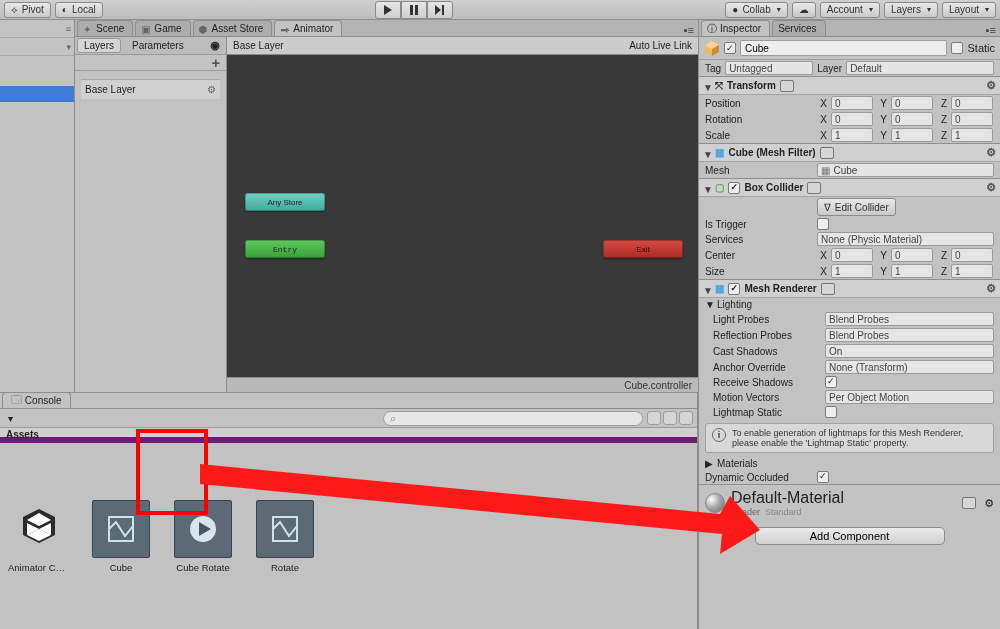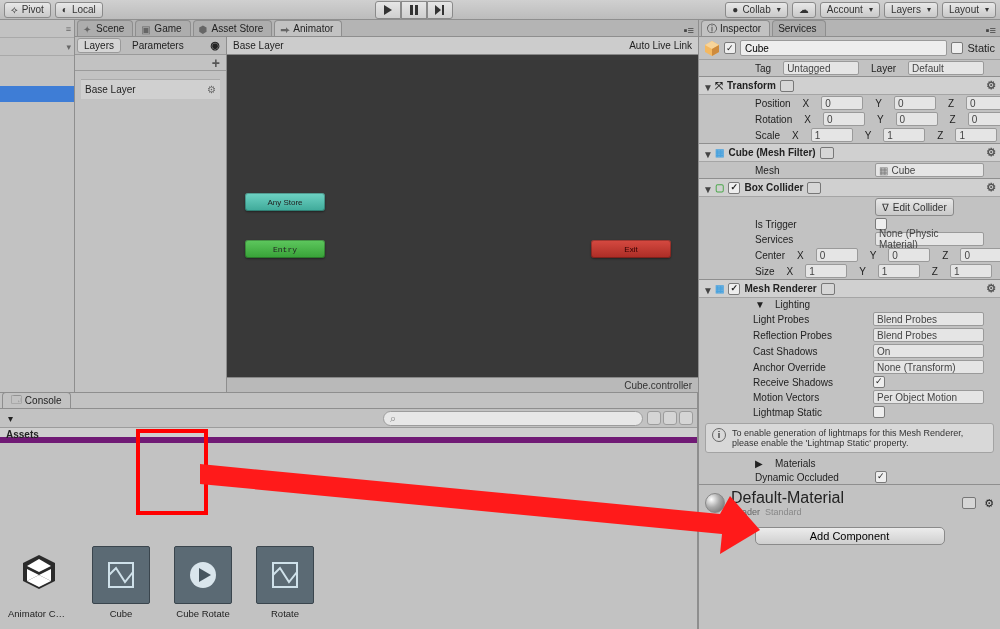--- a/index.html
+++ b/index.html
@@ -94,53 +94,53 @@
   }
   .breadcrumb .live{margin-left:auto;font-size:10px;}
   .canvas{flex:1;background:var(--canvas);position:relative;overflow:hidden;}
   .node{
     position:absolute;width:80px;height:18px;border-radius:3px;
     font-size:8px;display:flex;align-items:center;justify-content:center;
     color:#222;box-shadow:inset 0 0 0 1px rgba(0,0,0,.25),0 1px 2px rgba(0,0,0,.4);
   }
   .node.anystate{background:linear-gradient(#6fd3c4,#3ea999);left:18px;top:138px;}
   .node.entry{background:linear-gradient(#5ec85e,#37a137);left:18px;top:185px;font-family:Liberation Mono, monospace;}
-  .node.exit{background:linear-gradient(#d64a41,#ab2c25);color:#300;left:364px;top:185px;}
+  .node.exit{background:linear-gradient(#d64a41,#ab2c25);color:#300;left:376px;top:185px;}
   .canvas-footer{height:15px;background:#b9b9b9;border-top:1px solid #888;display:flex;justify-content:flex-end;align-items:center;padding:0 6px;font-size:10px;color:#333;}
 
   
   .console-strip{position:absolute;left:0;top:392px;width:698px;height:17px;
     background:var(--bg);border:1px solid #8e8e8e;border-left:none;display:flex;align-items:flex-end;padding-left:2px;}
   .console-tab{height:16px;padding:0 8px;background:var(--tab-active);border:1px solid #8e8e8e;border-bottom:none;border-radius:4px 4px 0 0;font-size:10px;display:flex;align-items:center;}
 
   
   .assets-panel{position:absolute;left:0;top:409px;width:698px;bottom:0;
     background:var(--bg);border-right:1px solid #8e8e8e;display:flex;flex-direction:column;}
   .assets-toolbar{height:19px;border-bottom:1px solid #9c9c9c;display:flex;align-items:center;padding:0 4px;gap:4px;}
   .search-field{
     margin-left:auto;width:260px;height:15px;border:1px solid #9c9c9c;border-radius:8px;background:#e7e7e7;
     display:flex;align-items:center;padding:0 6px;color:#888;
   }
   .mini-icons{display:flex;gap:2px;}
   .mini-icons span{width:14px;height:14px;border:1px solid #9c9c9c;border-radius:3px;background:#d5d5d5;display:inline-block;}
   .assets-header{height:15px;border-bottom:6px solid #701a75;background:#cfcfcf;font-size:10px;font-weight:bold;padding:1px 6px;}
-  .assets-grid{flex:1;padding:10px 8px;display:flex;gap:20px;align-items:flex-end;}
+  .assets-grid{flex:1;padding:10px 8px;display:flex;gap:20px;align-items:center;}
   .asset{width:62px;display:flex;flex-direction:column;align-items:center;gap:4px;cursor:default;}
   .asset .thumb{width:58px;height:58px;background:#5b6a74;border:1px solid #3a454d;border-radius:2px;display:flex;align-items:center;justify-content:center;color:#dfe8ee;}
   .asset.unity .thumb{background:transparent;border:none;}
   .asset .label{font-size:9.5px;text-align:center;white-space:nowrap;max-width:62px;overflow:hidden;text-overflow:ellipsis;}
 
   .highlight-box{position:absolute;border:4px solid #ff0000;pointer-events:none;}
 
   
   .insp-tabs{height:17px;display:flex;align-items:flex-end;border-bottom:1px solid #8e8e8e;padding-left:2px;background:#b4b4b4;}
   .insp-body{height:calc(100% - 17px);overflow:hidden;}
   .insp-header{padding:3px 5px;display:flex;align-items:center;gap:4px;border-bottom:1px solid #a0a0a0;}
   .insp-header input[type="text"]{flex:1;height:16px;border:1px solid #9a9a9a;background:#eee;border-radius:2px;font-size:10px;padding:0 4px;}
-  .row{display:flex;align-items:center;padding:1px 16px;gap:12px;font-size:10px;margin-left:40px;}
+  .row{display:flex;align-items:center;padding:1px 6px;gap:4px;font-size:10px;}
   .row .lbl{width:108px;color:#222;}
   .row .fld{flex:1;height:14px;background:#e5e5e5;border:1px solid #9a9a9a;border-radius:2px;font-size:10px;padding:0 3px;display:flex;align-items:center;color:#444;}
   .row.xyz .fld{flex:0 0 42px;}
   .row.xyz .ax{width:10px;text-align:right;}
   .component{border-top:1px solid #8f8f8f;}
   .comp-head{
     display:flex;align-items:center;gap:4px;background:#d0d0d0;
     padding:2px 4px;border-bottom:1px solid #a5a5a5;font-size:10px;font-weight:bold;
   }
   .comp-head .tri{width:8px;height:8px;color:#444;}

